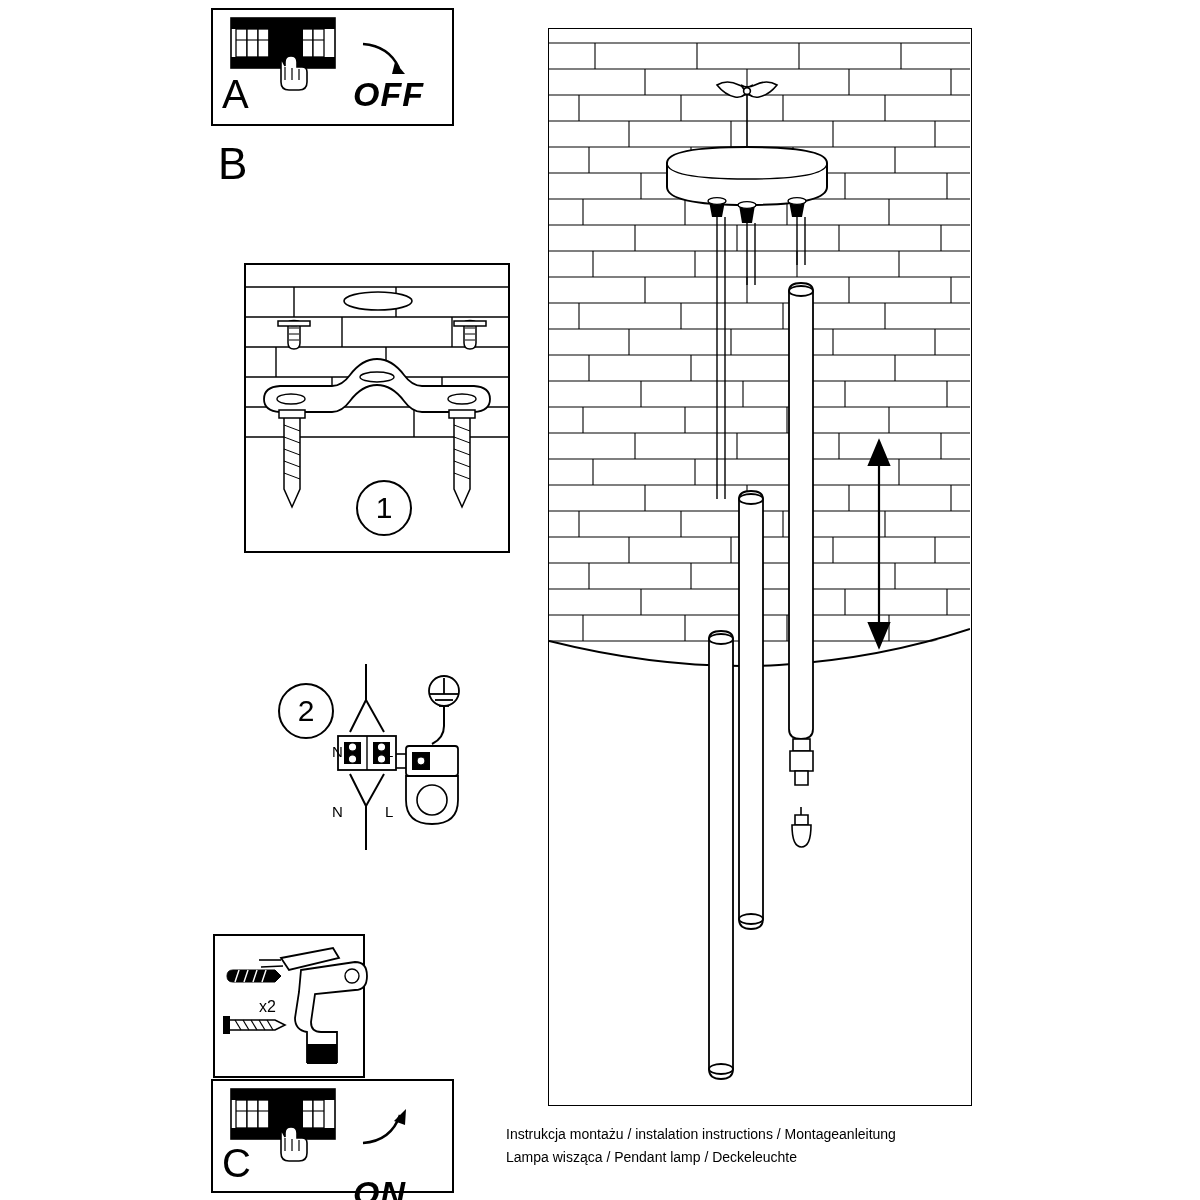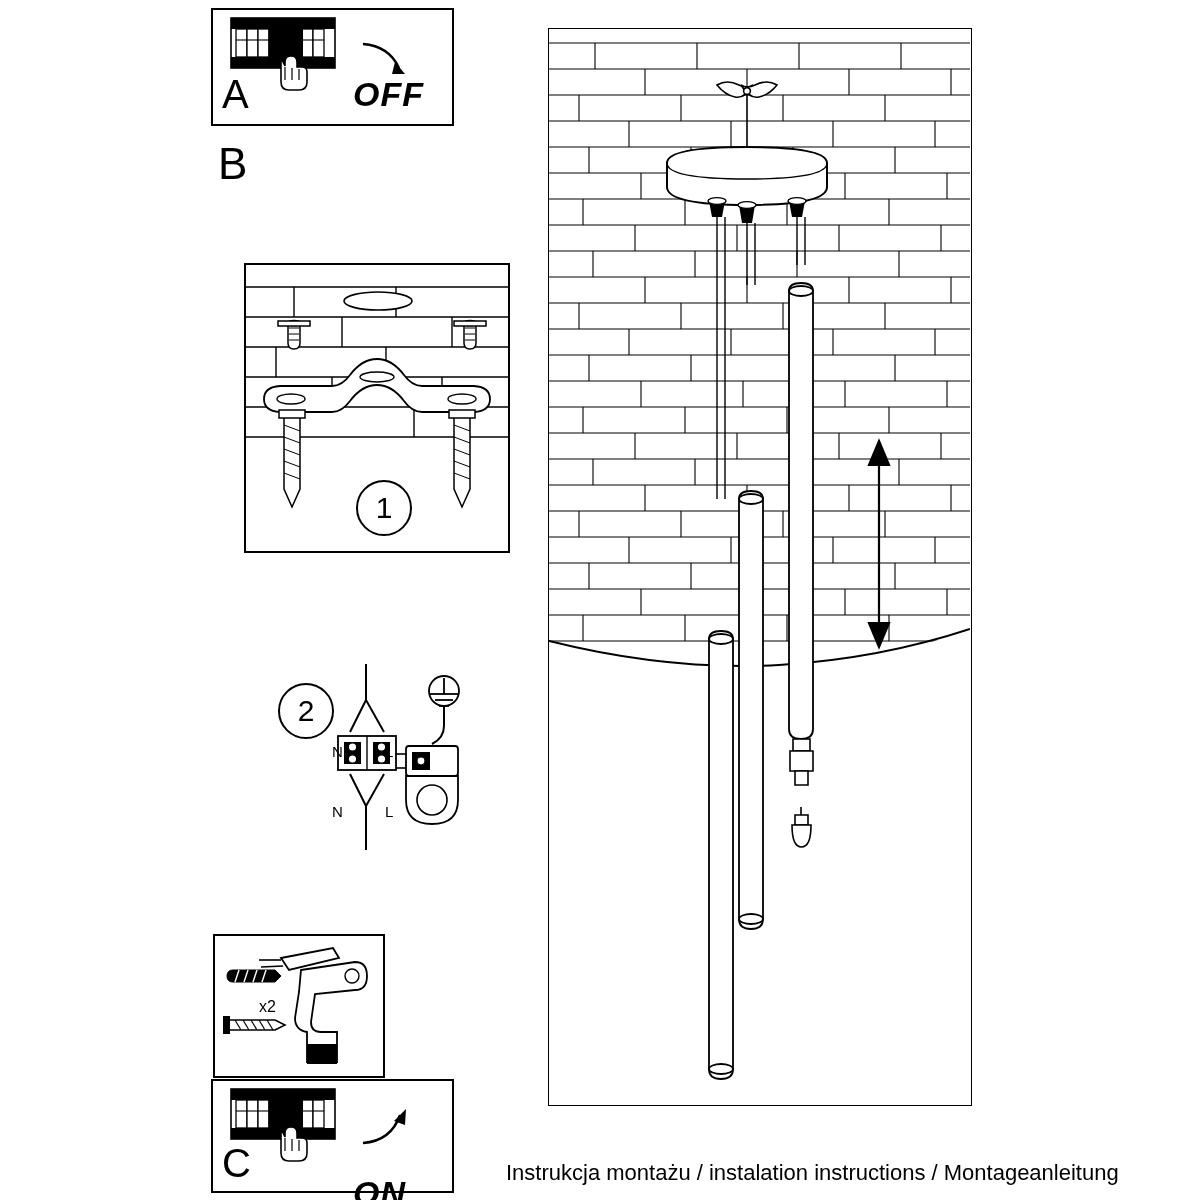--- a/index.html
+++ b/index.html
@@ -33,25 +33,24 @@
     font-weight: 700;
     letter-spacing: 1px;
     font-family: "Liberation Sans", sans-serif;
     font-style: italic;
   }
   .tiny-label {
     font-size: 15px;
     font-family: "Liberation Sans", sans-serif;
   }
   .caption {
-    font-size: 22px;
+    font-size: 14px;
     line-height: 1.55;
     font-family: "Liberation Sans", sans-serif;
     white-space: pre-line;
-    margin-top: 32px;
   }
   .numcircle {
     width: 52px; height: 52px;
     border: 2.2px solid #000;
     border-radius: 50%;
     display: flex;
     align-items: center;
     justify-content: center;
     font-size: 30px;
     font-family: "Liberation Sans", sans-serif;
@@ -225,21 +224,21 @@
       <line x1="80" y1="94" x2="70" y2="94" stroke="#000" stroke-width="1.6"></line>
       <line x1="80" y1="108" x2="70" y2="108" stroke="#000" stroke-width="1.6"></line>
     </svg>
   </div>
 
   <div class="abs tiny-label" style="left:332px; top:743px;">N</div>
   <div class="abs tiny-label" style="left:385px; top:743px;">L</div>
   <div class="abs tiny-label" style="left:332px; top:803px;">N</div>
   <div class="abs tiny-label" style="left:385px; top:803px;">L</div>
 
-  <div class="abs box-frame" style="left:213px; top:934px; width:172px; height:144px;">
+  <div class="abs box-frame" style="left:213px; top:934px; width:152px; height:144px;">
     <svg width="168" height="140" viewBox="0 0 168 140">
 
       <g>
         <path d="M18 34 L60 34 L66 40 L60 46 L18 46 Q12 46 12 40 Q12 34 18 34 Z" fill="#000" stroke="#000" stroke-width="1"></path>
         <g stroke="#fff" stroke-width="1.4">
           <line x1="24" y1="34" x2="20" y2="46"></line>
           <line x1="33" y1="34" x2="29" y2="46"></line>
           <line x1="42" y1="34" x2="38" y2="46"></line>
           <line x1="51" y1="34" x2="47" y2="46"></line>
         </g>
@@ -509,14 +508,15 @@
 
       <g stroke="#000" stroke-width="2.2" fill="#000">
         <line x1="330" y1="430" x2="330" y2="600"></line>
         <polygon points="330,412 340,436 320,436"></polygon>
         <polygon points="330,618 340,594 320,594"></polygon>
       </g>
     </svg>
   </div>
 
   <div class="abs caption" style="left:506px; top:1124px;">Instrukcja montażu / instalation instructions / Montageanleitung</div>
+  <div class="abs caption" style="left:506px; top:1147px;">Lampa wisząca / Pendant lamp / Deckeleuchte</div>
 
 </div>
 
 </body></html>

